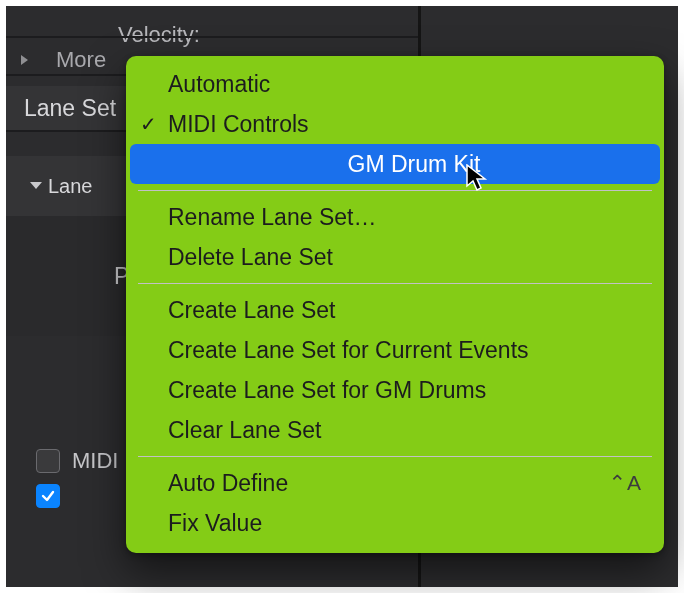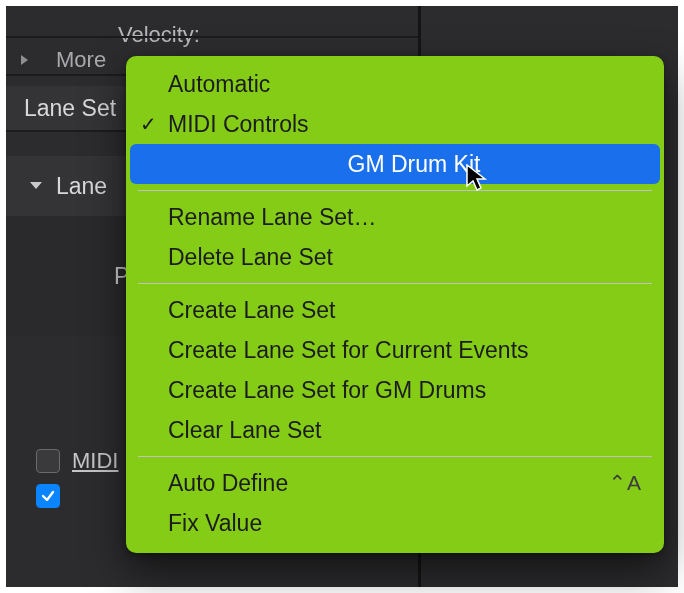--- a/index.html
+++ b/index.html
@@ -43,27 +43,27 @@
   }
   .txt { color: #b7b7bb; font-size: 22px; }
   .velocity { position: absolute; left: 112px; top: 16px; }
   .more-row { position: absolute; left: 0; top: 32px; height: 44px; display:flex; align-items:center;gap:12px; }
   .chev { width: 18px; display:flex; justify-content:center; color:#8f8f92; font-size:16px; margin-left:10px;}
   .more-label { margin-left: 10px; color:#a9a9ad; font-size:22px;}
   .lane-set-row { position:absolute; left:0; top:80px; height:44px; background:#343436; width:412px; display:flex; align-items:center;}
   .lane-set-label { margin-left: 18px; color:#d8d8db; font-size:23px;}
   .lane-row { position:absolute; left:0; top:150px; height:60px; background:#343436; width:412px; display:flex; align-items:center;}
   .lane-chev { width:24px; display:flex; justify-content:center; color:#c9c9cc; font-size:18px; margin-left:18px;}
-  .lane-label { margin-left: 8px; color:#d8d8db; font-size:23px;}
+  .lane-label { color:#d8d8db; font-size:20px;}
   .p-area { position:absolute; left:0; top:210px; height:120px; width:412px; background:#2a2a2c; display:flex; align-items:center;}
   .p-label { margin-left:108px; color:#c9c9cc; font-size:23px;}
   .check-row { position:absolute; left:30px; height:30px; display:flex; align-items:center; gap:12px;}
   .check-box { width:22px; height:22px; border-radius:4px; border:1px solid #6a6a6e; background:#3a3a3c; display:flex; align-items:center; justify-content:center;}
   .check-box.on { background:#0a84ff; border-color:#0a84ff; color:#fff; font-size:16px; }
-  .row-label { color:#c6c6c9; font-size:22px;text-decoration:underline; }
+  .row-label { color:#c6c6c9; font-size:22px; }
 
   
   .menu {
     position: absolute;
     left: 120px;
     top: 50px;
     width: 538px;
     background: #84cc16;
     border-radius: 10px;
     box-shadow: 0 18px 40px rgba(0,0,0,0.55), 0 2px 6px rgba(0,0,0,0.3);

